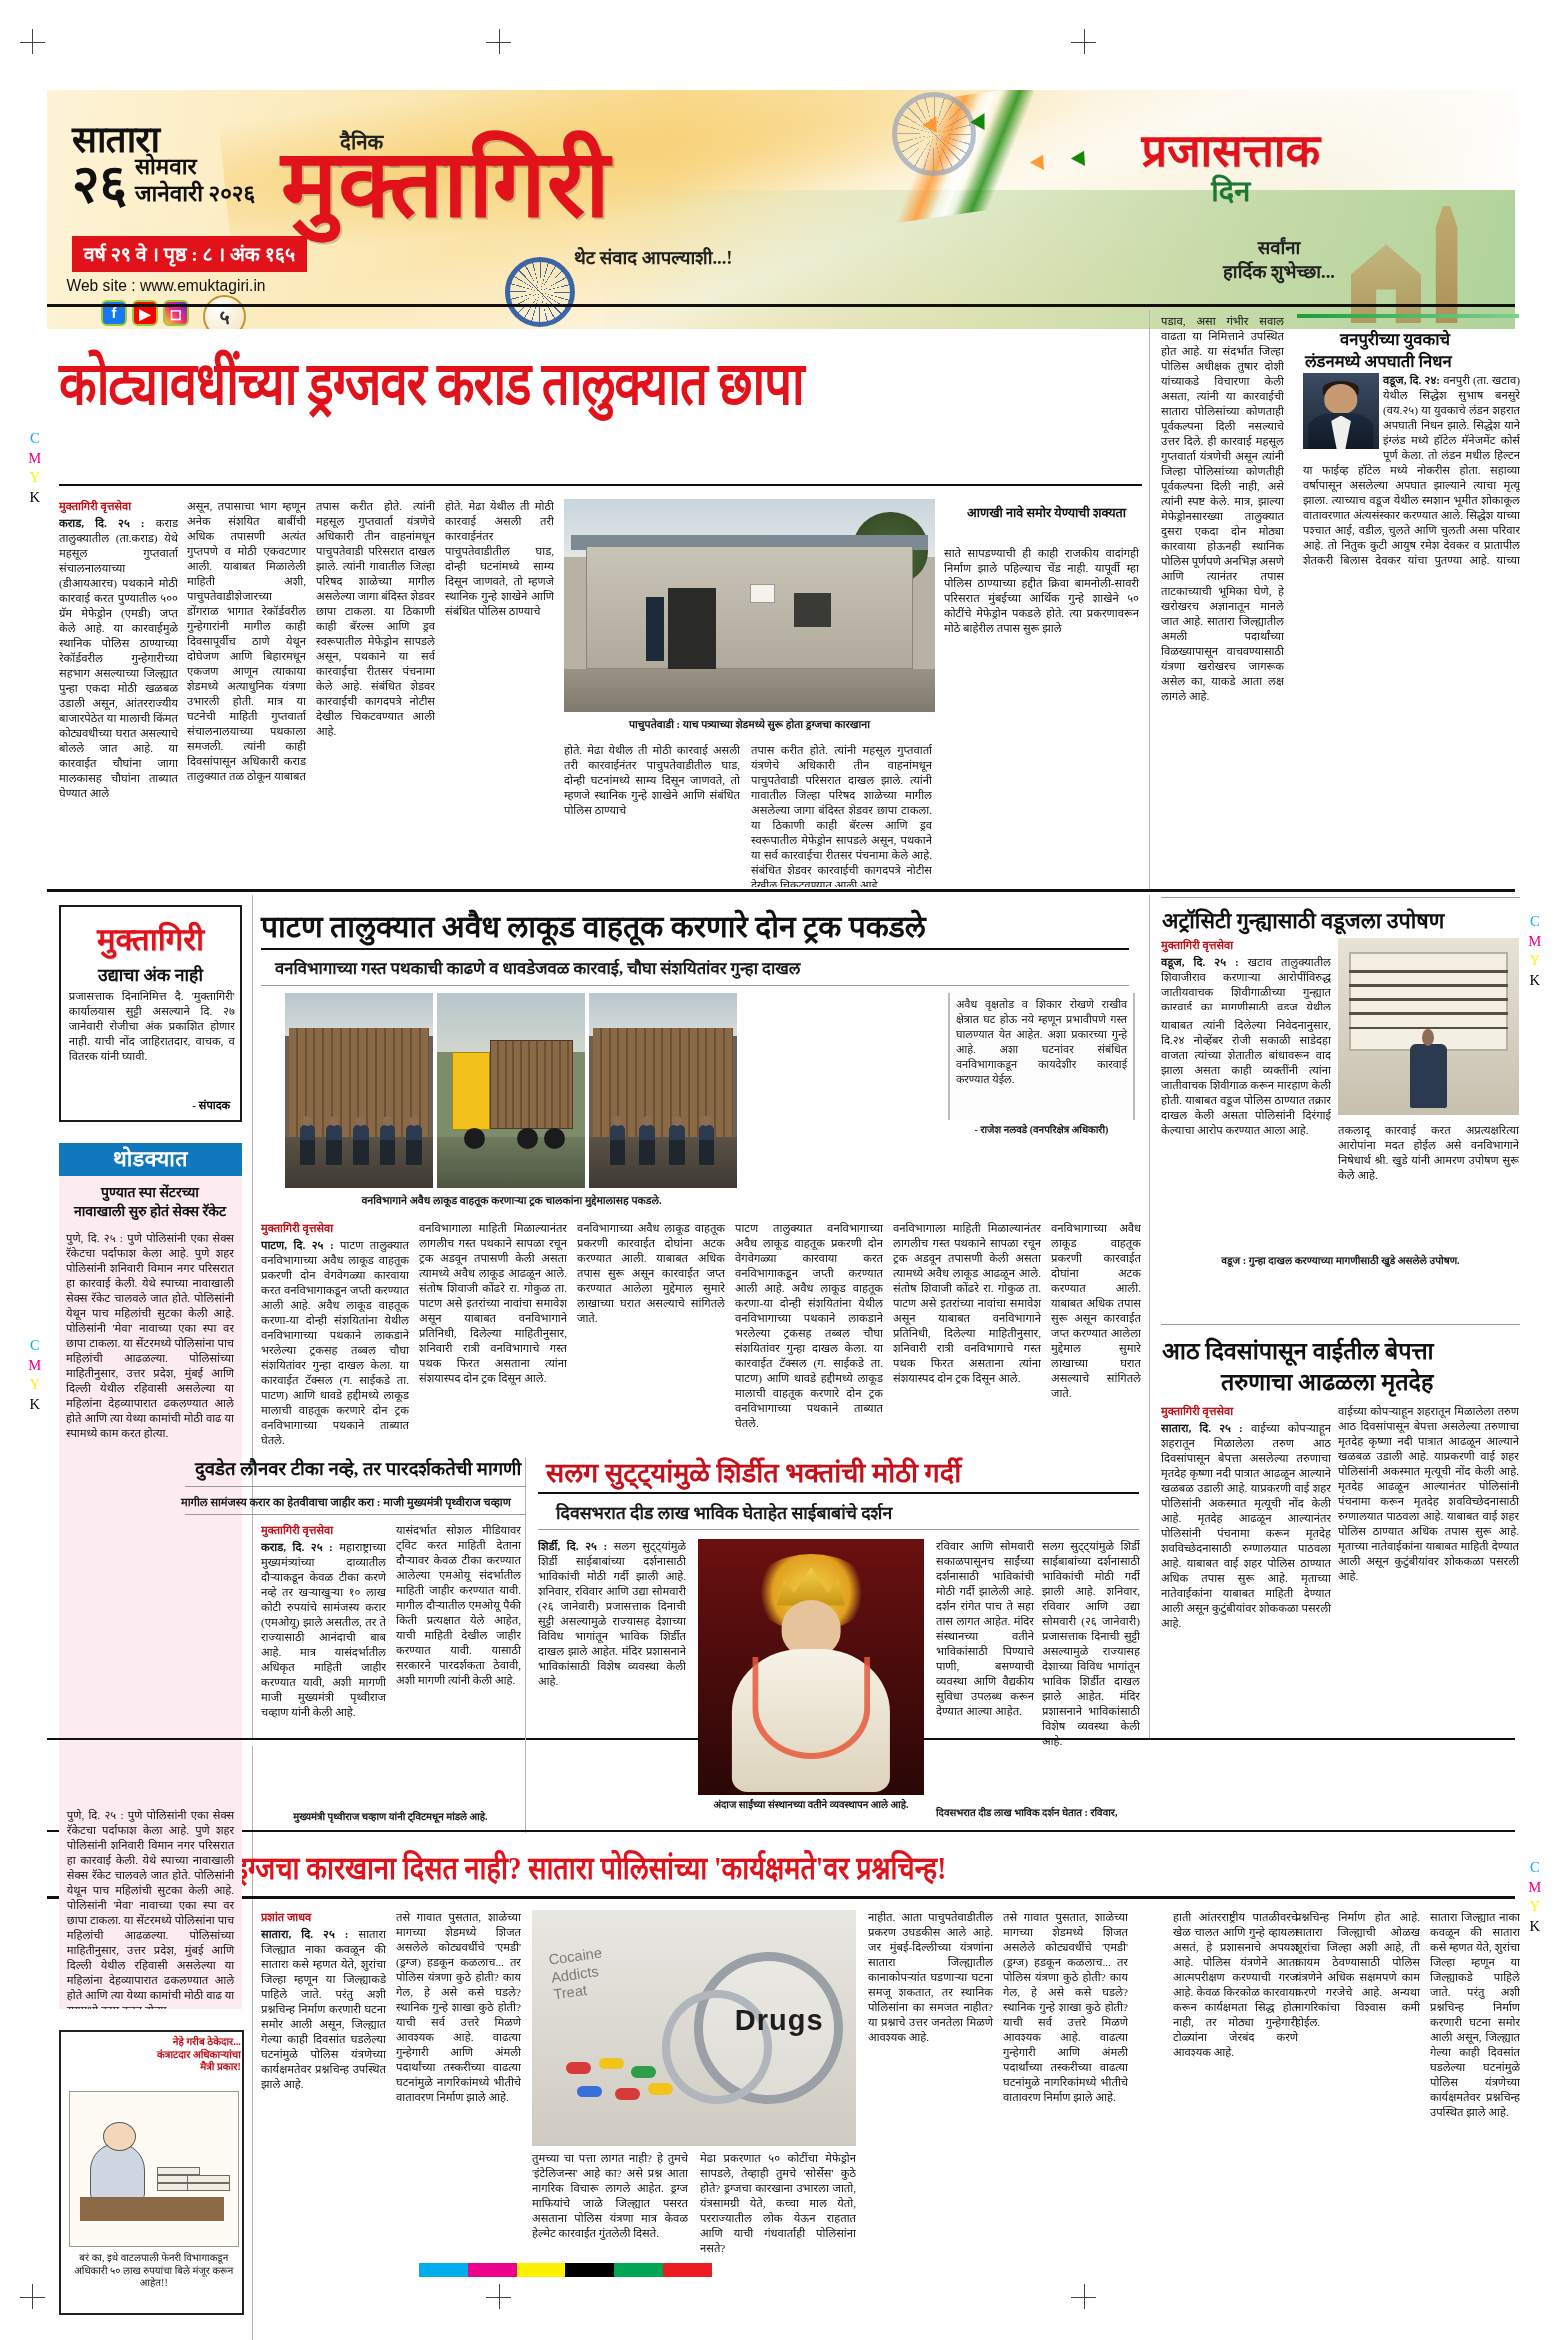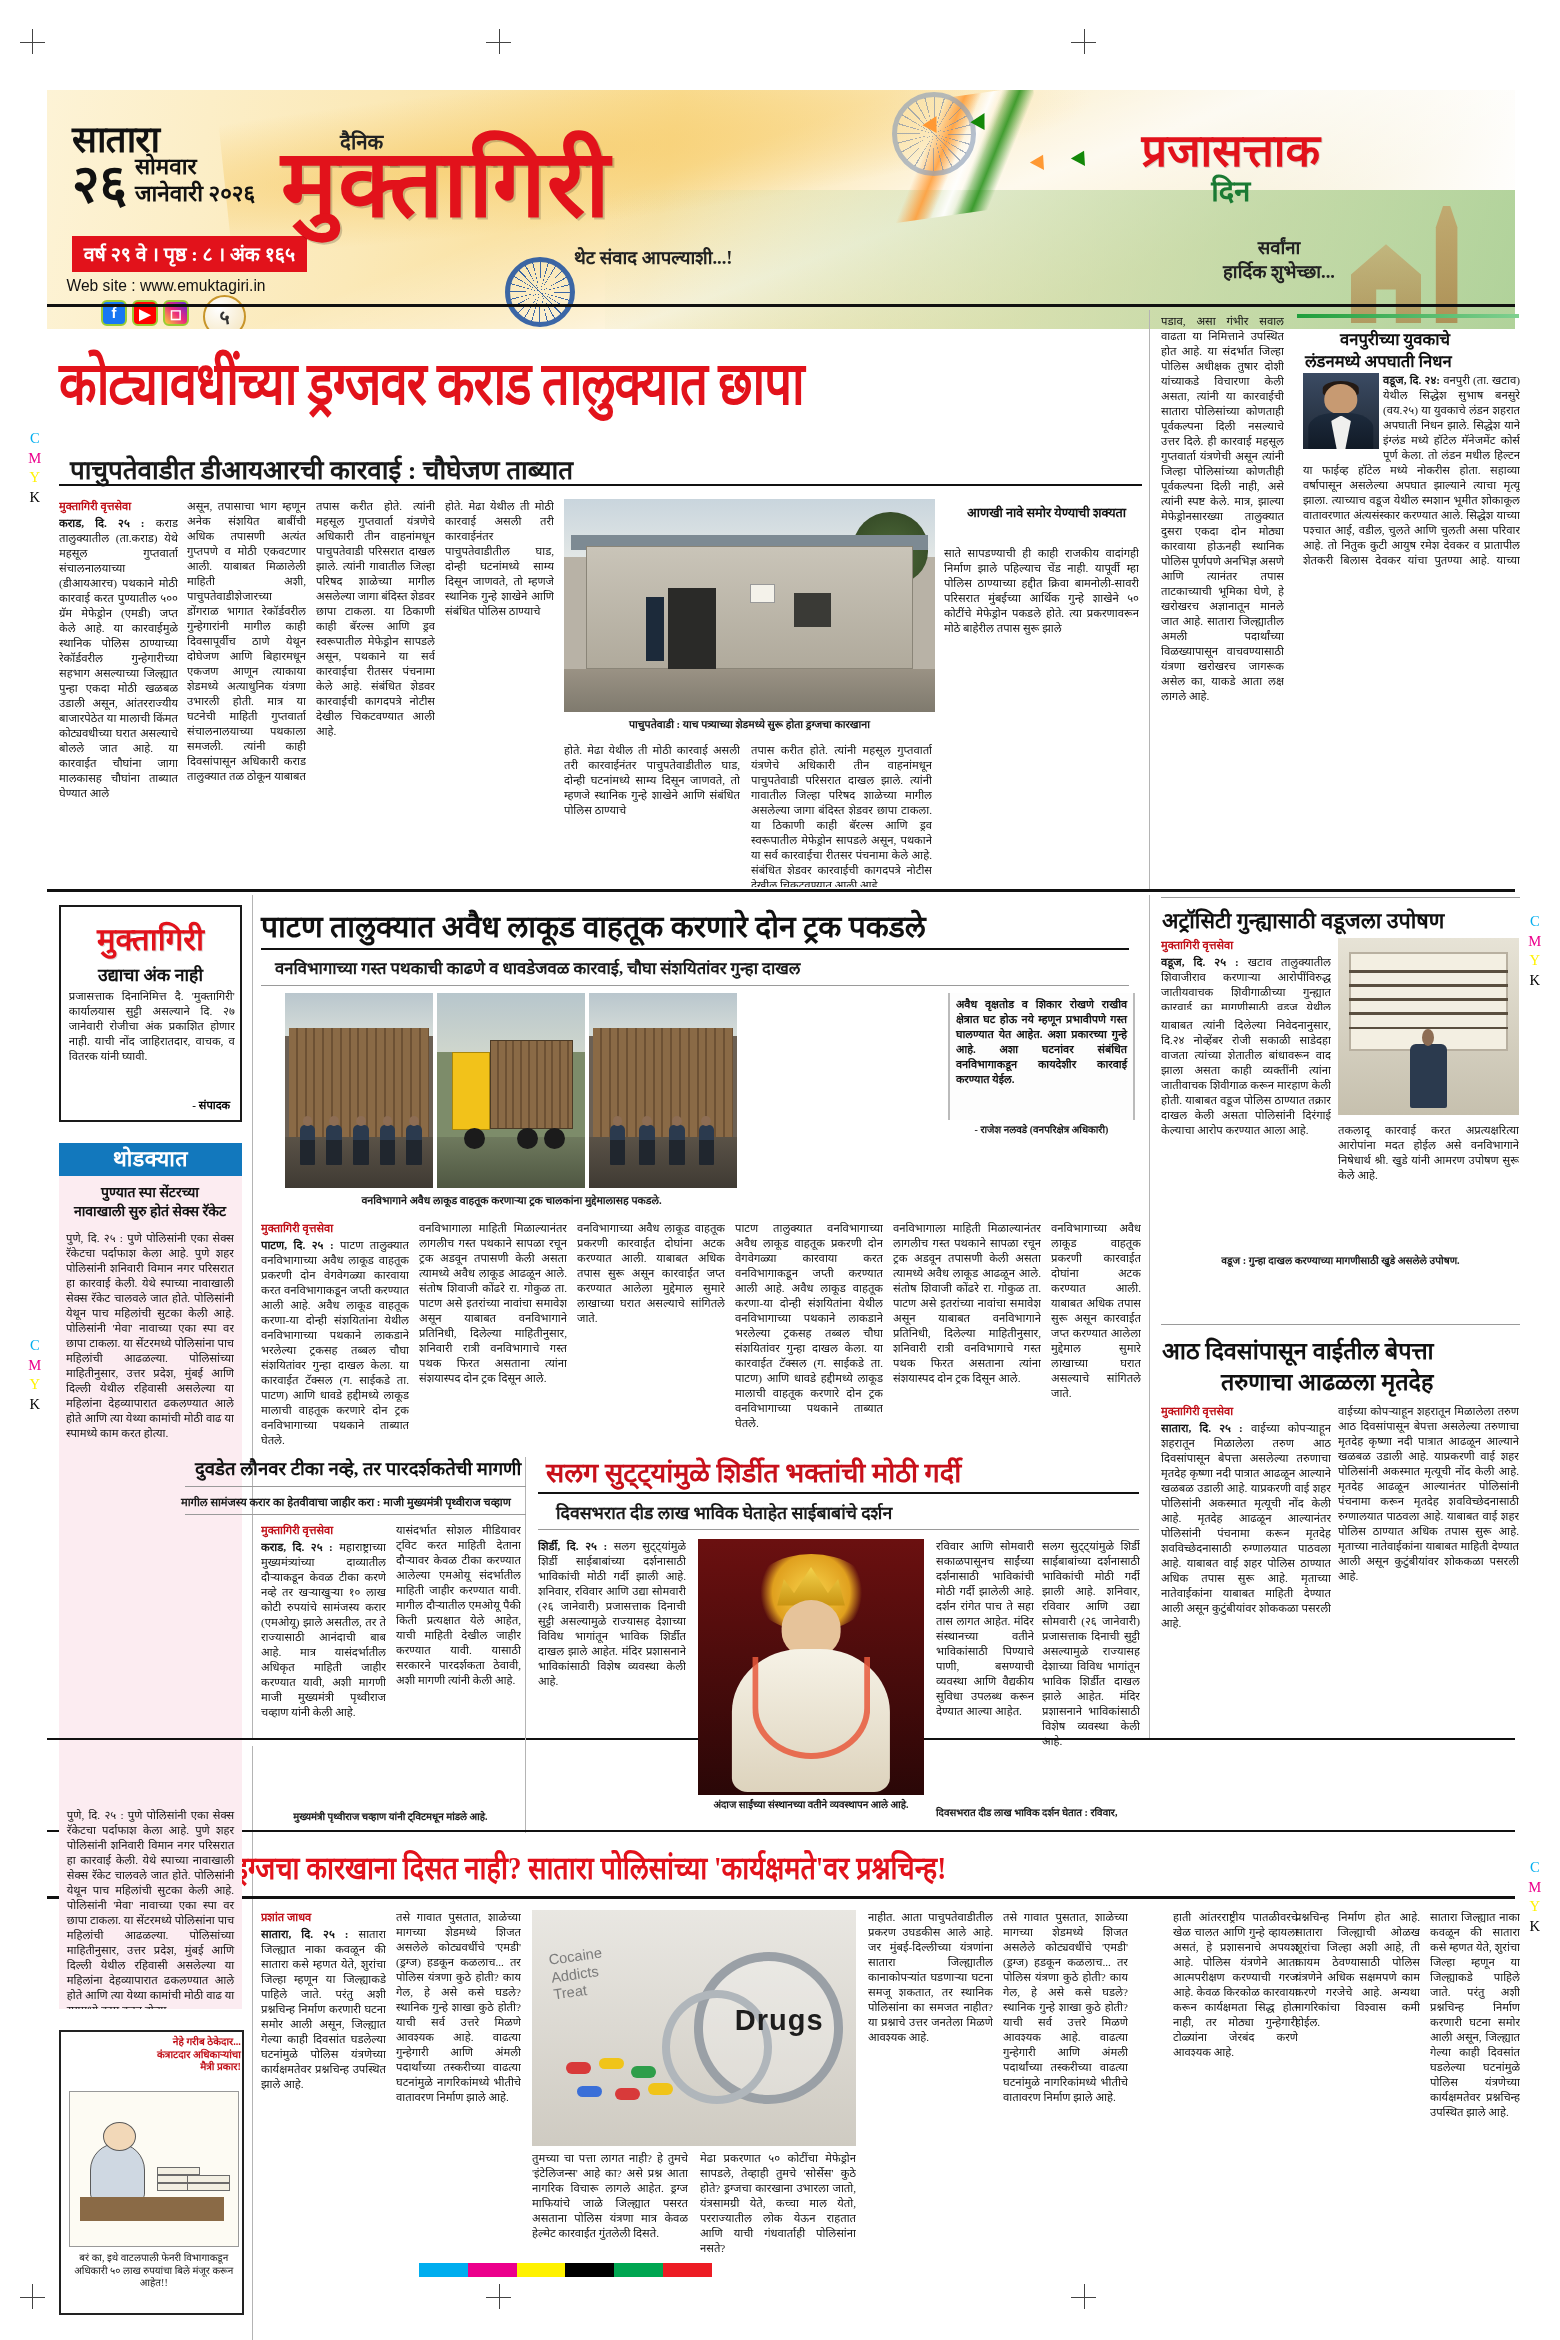--- a/index.html
+++ b/index.html
@@ -493,21 +493,20 @@
       <div class="head"></div>
       <div class="body"></div>
       <div class="shirt"></div>
   </div>
   <div class="col" style="left:1303px;top:373px;width:217px;height:195px;">
     <span style="float:left;width:80px;height:82px;"></span>
     <span class="dateline">वडूज, दि. २४:</span>
     <span>वनपुरी (ता. खटाव) येथील सिद्धेश सुभाष बनसुरे (वय.२५) या युवकाचे लंडन शहरात अपघाती निधन झाले. सिद्धेश याने इंग्लंड मध्ये हॉटेल मॅनेजमेंट कोर्स पूर्ण केला. तो लंडन मधील हिल्टन या फाईव्ह हॉटेल मध्ये नोकरीस होता. सहाव्या वर्षापासून असलेल्या अपघात झाल्याने त्याचा मृत्यू झाला. त्याच्याच वडूज येथील स्मशान भूमीत शोकाकूल वातावरणात अंत्यसंस्कार करण्यात आले. सिद्धेश याच्या पश्चात आई, वडील, चुलते आणि चुलती असा परिवार आहे. तो नितुक कुटी आयुष रमेश देवकर व प्रातापील शेतकरी बिलास देवकर यांचा पुतण्या आहे. याच्या निधनाने गावावर शोककळा पसरली असून अपघाती निधनावरून परिसरात हळहळ व्यक्त होत आहे.</span>
   </div>
 
-  <div class="hl-sub" style="left:70px;top:451px;font-size:26px;">पाचुपतेवाडीत डीआयआरची कारवाई : चौघेजण ताब्यात</div>
   <div class="rule" style="left:59px;top:484px;width:1083px;height:2px;"></div>
 
   <div class="photo ph-house" style="left:564px;top:499px;width:371px;height:213px;">
     <div class="sky"></div>
       <div class="tree"></div>
       <div class="roof"></div>
     <div class="wall"></div>
       <div class="door"></div>
       <div class="win"></div>
     <div class="paper"></div>
@@ -588,21 +587,21 @@
         <i style="left:54%;"></i>
         <i style="left:74%;"></i>
     </div>
   </div>
   <div class="caption" style="left:285px;top:1194px;width:453px;">वनविभागाने अवैध लाकूड वाहतूक करणाऱ्या ट्रक चालकांना मुद्देमालासह पकडले.</div>
 
   <div class="col" style="left:261px;top:993px;width:0px;height:0px;"></div>
 
   <div class="col" style="left:261px;top:993px;width:0;height:0;"></div>
 
-  <div class="quote-box" style="left:948px;top:993px;width:187px;height:127px;font-weight:bold;">
+  <div class="quote-box" style="left:948px;top:993px;width:187px;height:127px;">
     <span>अवैध वृक्षतोड व शिकार रोखणे राखीव क्षेत्रात घट होऊ नये म्हणून प्रभावीपणे गस्त घालण्यात येत आहेत. अशा प्रकारच्या गुन्हे आहे. अशा घटनांवर संबंधित वनविभागाकडून कायदेशीर कारवाई करण्यात येईल.</span>
   </div>
   <div class="caption" style="left:948px;top:1123px;width:187px;font-size:10px;">
     <span>- राजेश नलवडे (वनपरिक्षेत्र अधिकारी)</span>
   </div>
 
   <div class="col" style="left:261px;top:993px;width:0;height:0;"></div>
 
   <div class="col" style="left:261px;top:1221px;width:148px;height:507px;">
     <span class="byline">मुक्तागिरी वृत्तसेवा</span>

